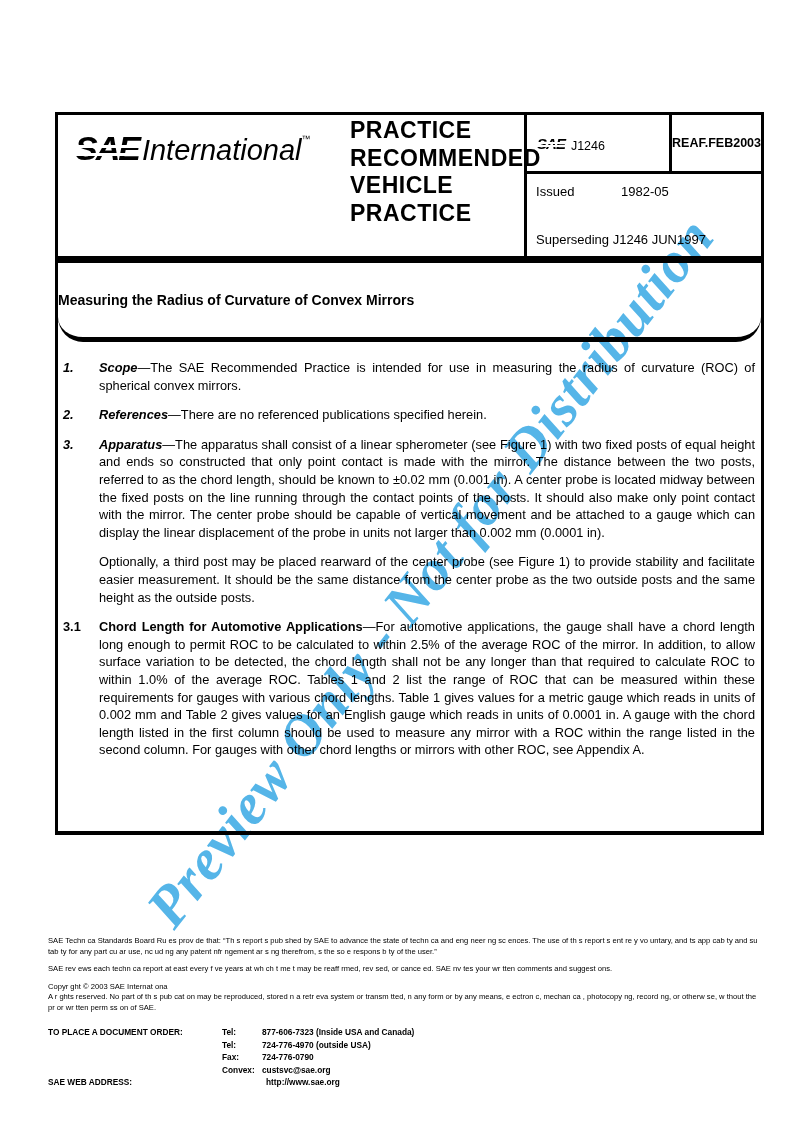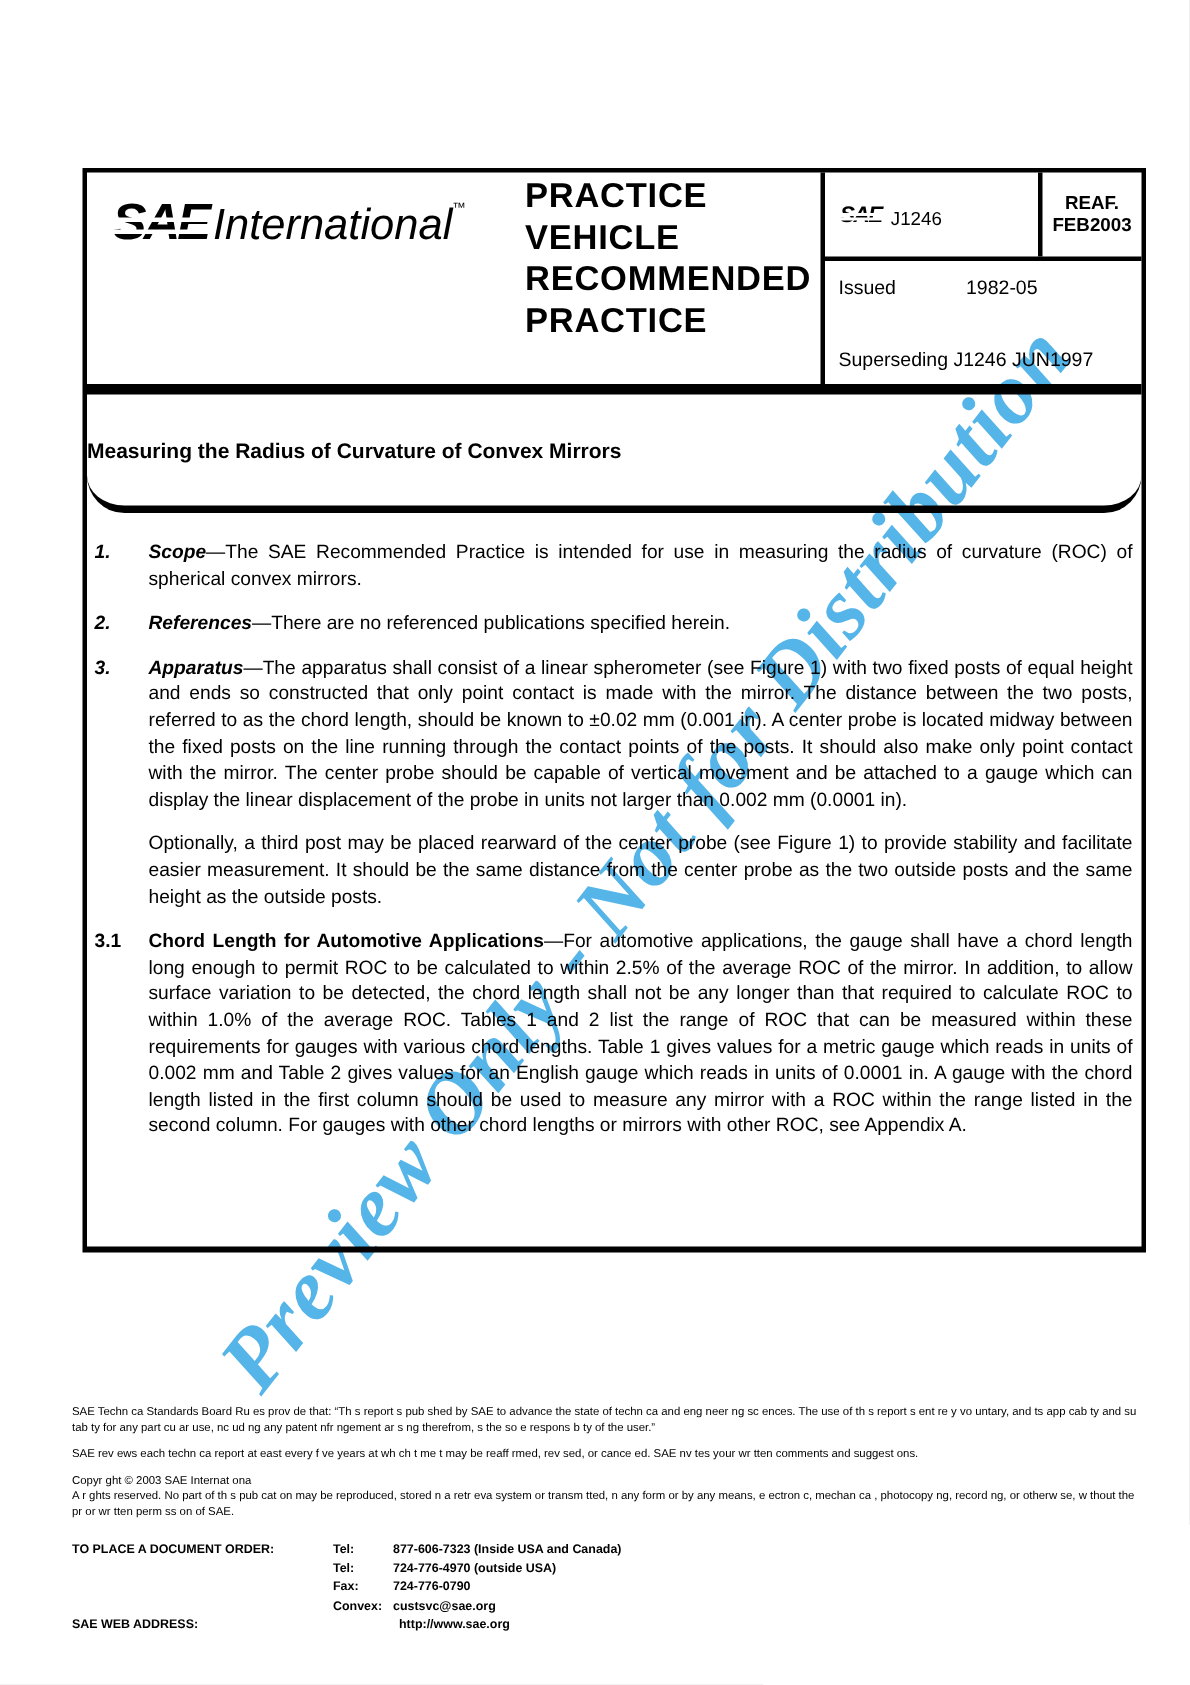--- a/index.html
+++ b/index.html
@@ -36,21 +36,21 @@
   .intl { font-style:italic; font-size:29px; margin-left:3px; line-height:1; }
   .tm { font-size:9px; vertical-align:18px; }
   .doc-type { position:absolute; left:292px; top:2px; font-size:23px; font-weight:bold; line-height:27.5px; letter-spacing:0.5px; }
   .header-right { flex:1; display:flex; flex-direction:column; }
   .hr-top { height:56px; border-bottom:3px solid #000; display:flex; box-sizing:content-box; }
   .code-cell { width:145px; border-right:3px solid #000; box-sizing:border-box; display:flex; align-items:center; padding-left:10px; }
   .sae-mark.sm { font-size:15px; letter-spacing:-1px; }
   .sae-mark.sm::before { height:1.5px; top:45%; }
   .sae-mark.sm::after  { height:1.5px; top:66%; }
   .code-text { font-size:12.5px; margin-left:6px; margin-top:6px; }
-  .reaf-cell { flex:1; display:flex; flex-direction:column; justify-content:center; align-items:center; font-weight:bold; font-size:12.5px; line-height:15px; }
+  .reaf-cell { flex:1; display:flex; justify-content:center; align-items:center; font-weight:bold; font-size:12.5px; line-height:15px; }
   .hr-bottom { flex:1; position:relative; font-size:13px; padding:9px 0 0 9px; }
   .date-row { display:flex; line-height:18px; }
   .date-label { width:85px; }
   .superseding { position:absolute; left:9px; bottom:9px; }
   .title-bar {
     height:74px; border-bottom:5px solid #000; display:flex; align-items:center;
     font-weight:bold; font-size:14px;border-radius:25px;
   }
   
   .body-text { padding:17px 6px 0 5px; font-size:12.8px; line-height:17.6px; }
@@ -75,22 +75,22 @@
 
   <div class="doc-box">
 
     <div class="header">
       <div class="header-left">
         <div class="logo-row">
           <span class="sae-mark">SAE</span><span class="intl">International</span><span class="tm">™</span>
         </div>
         <div class="doc-type">
           <div>PRACTICE</div>
+          <div>RECOMMENDED</div>
           <div>VEHICLE</div>
-          <div>RECOMMENDED</div>
           <div>PRACTICE</div>
         </div>
       </div>
       <div class="header-right">
         <div class="hr-top">
           <div class="code-cell">
             <span class="sae-mark sm">SAE</span>
             <span class="code-text">J1246</span>
           </div>
           <div class="reaf-cell">

